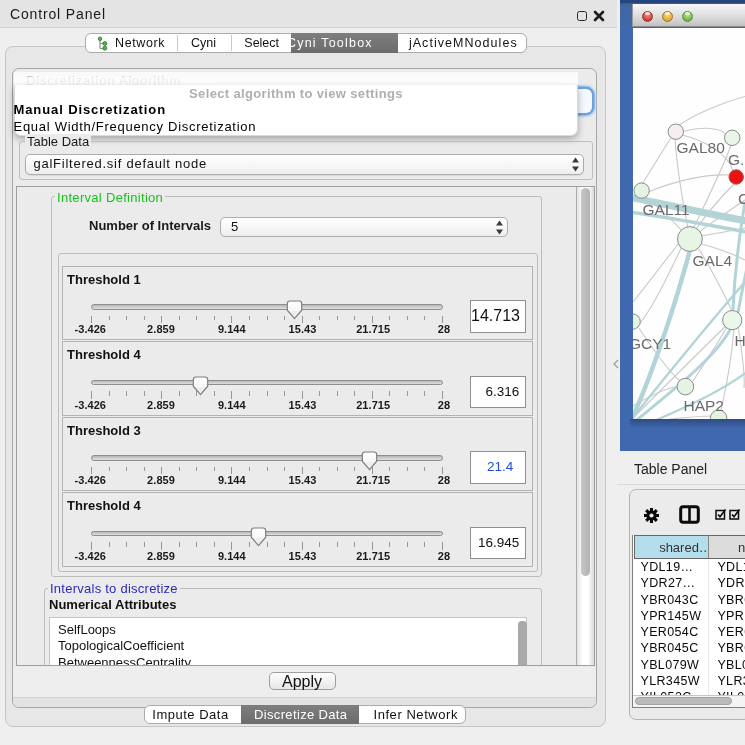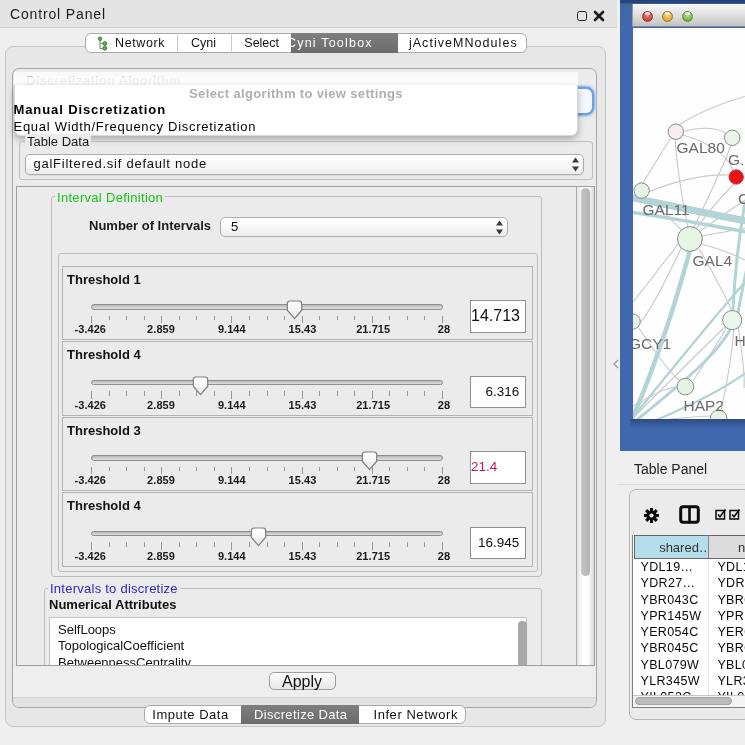--- a/index.html
+++ b/index.html
@@ -177,21 +177,21 @@
       <defs>
         <linearGradient id="g3" x1="0" y1="0" x2="0" y2="1">
           <stop offset="0" stop-color="#FFFFFF"></stop>
           <stop offset="0.55" stop-color="#F7F7F7"></stop>
           <stop offset="0.56" stop-color="#EFEFEF"></stop>
           <stop offset="1" stop-color="#EDEDED"></stop>
         </linearGradient>
       </defs>
       <path d="M4,1 L13,1 Q15.7,1 15.7,3.7 L15.7,10.2 L8.5,18.6 L1.3,10.2 L1.3,3.7 Q1.3,1 4,1 Z" fill="url(#g3)" stroke="#7E7E7E" stroke-width="1.2"></path>
     </svg>
-<div class="a" style="left:453px;top:264.1px;width:56.3px;height:32.6px;background:#FFFFFF;border:1px solid #8F8F8F;line-height:30.5px;font-size:13.5px;color:#be185d;padding-right:12px;">21.4</div>
+<div class="a" style="left:453px;top:264.1px;width:56.3px;height:32.6px;background:#FFFFFF;border:1px solid #8F8F8F;line-height:30.5px;font-size:13.5px;color:#1d4ed8;text-align:right;padding-right:12px;">21.4</div>
 <div class="a" style="left:45px;top:305.3px;width:470.5px;height:74.5px;border:1px solid #B3B3B3;"></div>
 <div class="a" style="left:50px;top:311.3px;font-size:13px;font-weight:bold;color:#111;">Threshold 4</div>
 <div class="a" style="left:73.5px;top:343.6px;width:352.5px;height:5.5px;background:linear-gradient(#B5B5B5,#D2D2D2 60%,#DEDEDE);border:1px solid #8E8E8E;border-radius:3.5px;"></div>
 <div class="a" style="left:74.0px;top:355.1px;width:1px;height:7.5px;background:#979797;"></div>
 <div class="a" style="left:91.55px;top:355.1px;width:1px;height:4.5px;background:#979797;"></div>
 <div class="a" style="left:109.1px;top:355.1px;width:1px;height:4.5px;background:#979797;"></div>
 <div class="a" style="left:126.65px;top:355.1px;width:1px;height:4.5px;background:#979797;"></div>
 <div class="a" style="left:144.2px;top:355.1px;width:1px;height:7.5px;background:#979797;"></div>
 <div class="a" style="left:161.75px;top:355.1px;width:1px;height:4.5px;background:#979797;"></div>
 <div class="a" style="left:179.3px;top:355.1px;width:1px;height:4.5px;background:#979797;"></div>

